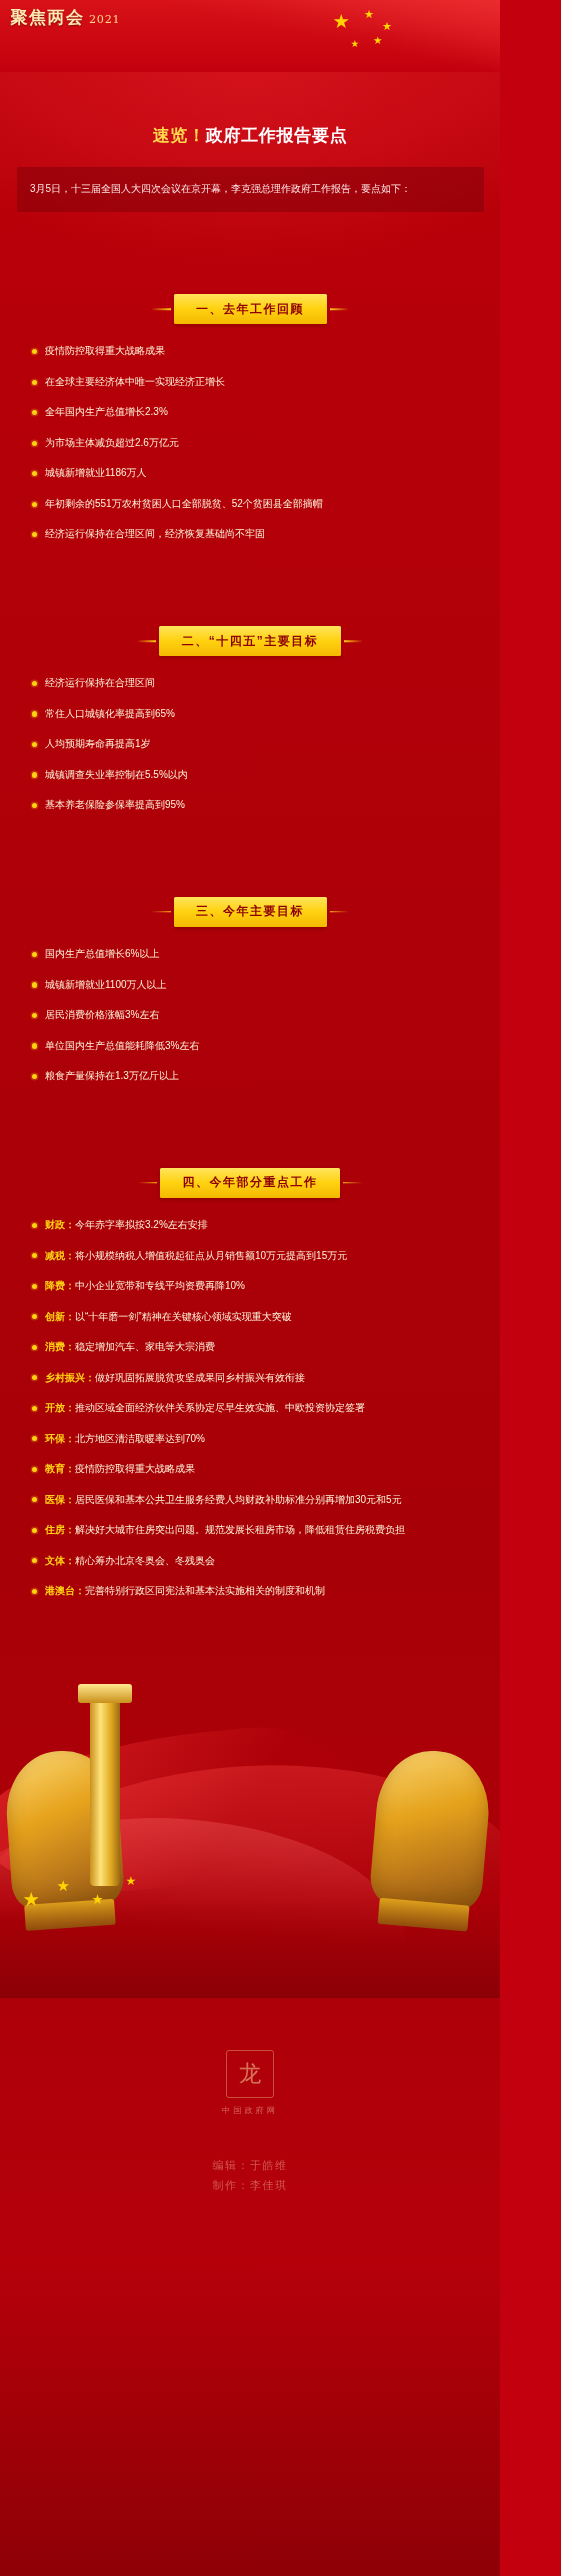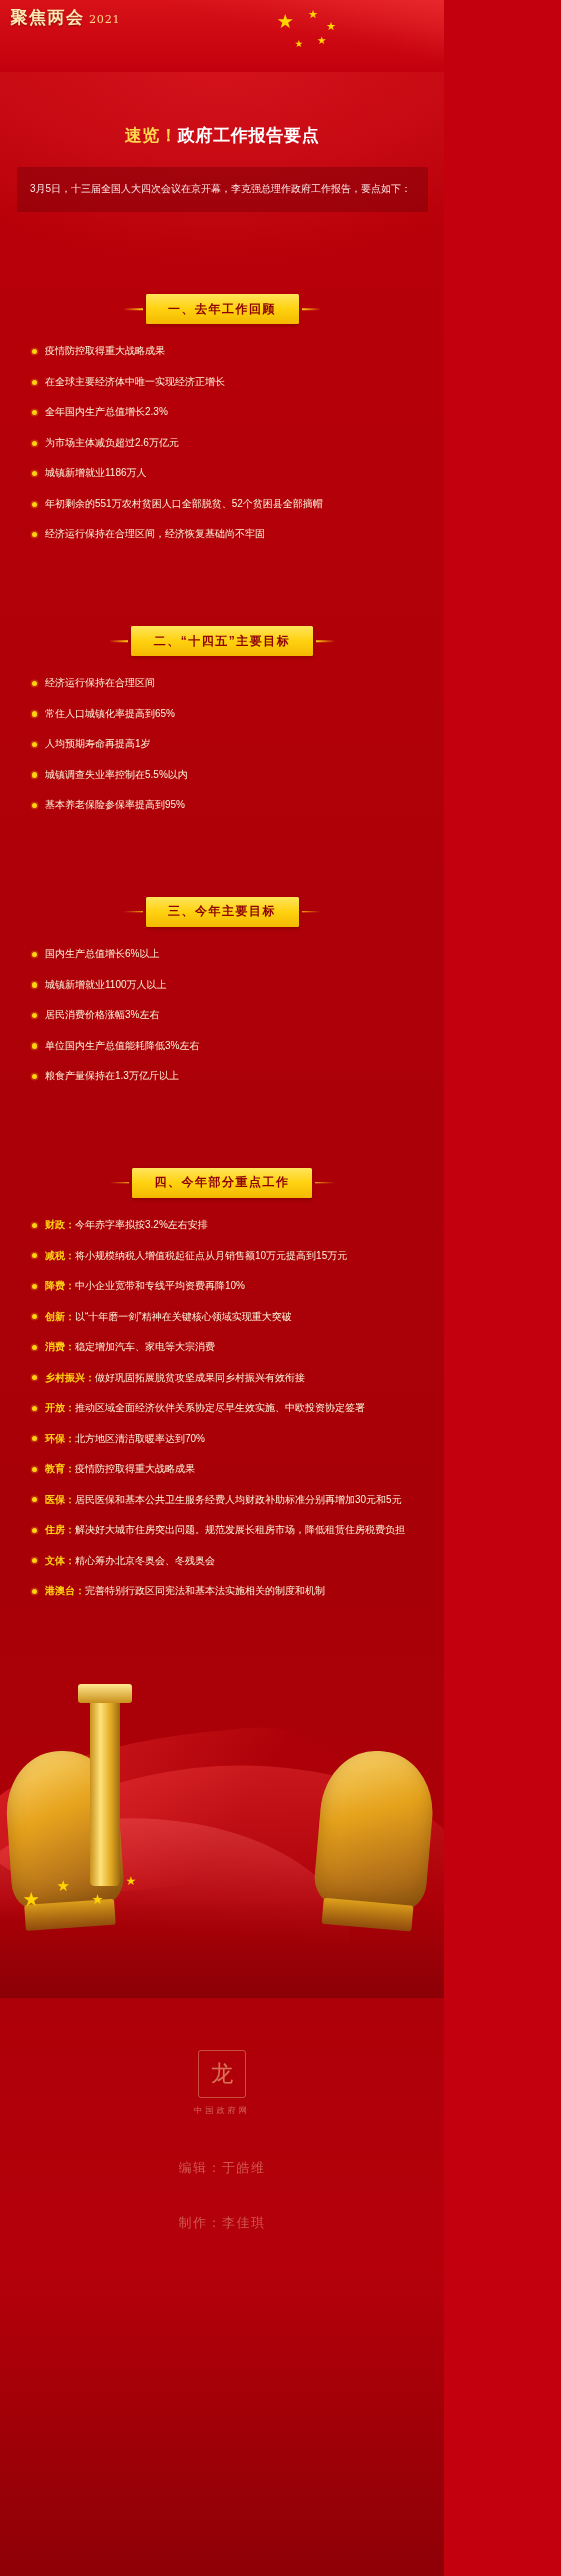--- a/index.html
+++ b/index.html
@@ -5,21 +5,21 @@
   * { box-sizing: border-box; }
   html, body { margin: 0; padding: 0; }
   body {
     width: 562px;
     background: #c3000d;
     font-family: "Liberation Sans", "DejaVu Sans", sans-serif;
     color: #ffffff;
   }
   .page {
     position: relative;
-    width: 444px;
+    width: 500px;
     min-height: 2576px;
     background:
       radial-gradient(ellipse 524px 315px at 50% 2%, #d4121c 0%, rgba(195,0,13,0) 70%),
       linear-gradient(180deg, #c60a12 0%, #b80009 8%, #ae0008 35%, #a80007 60%, #ae0008 78%, #b5000a 88%, #8e0006 100%);
     overflow: hidden;
   }
 
   
   .top-banner {
     position: relative;
@@ -266,25 +266,24 @@
     color: rgba(255,225,170,.5);
   }
   .footer-org {
     font-size: 8.2px;
     letter-spacing: 3px;
     color: rgba(255,220,180,.45);
     margin-bottom: 40px;
     font-family: Liberation Mono, monospace;
   }
   .footer-credit {
-    font-size: 13px;
+    font-size: 11px;
     line-height: 1.8;
     letter-spacing: 1.5px;
     color: rgba(255,210,180,.4);
-    margin-top: 32px;
   }
 </style>
 </head>
 <body>
 
 <div class="page">
 
   <div class="top-banner">
     <div class="banner-ribbon"></div>
     <div class="banner-ribbon2"></div>

